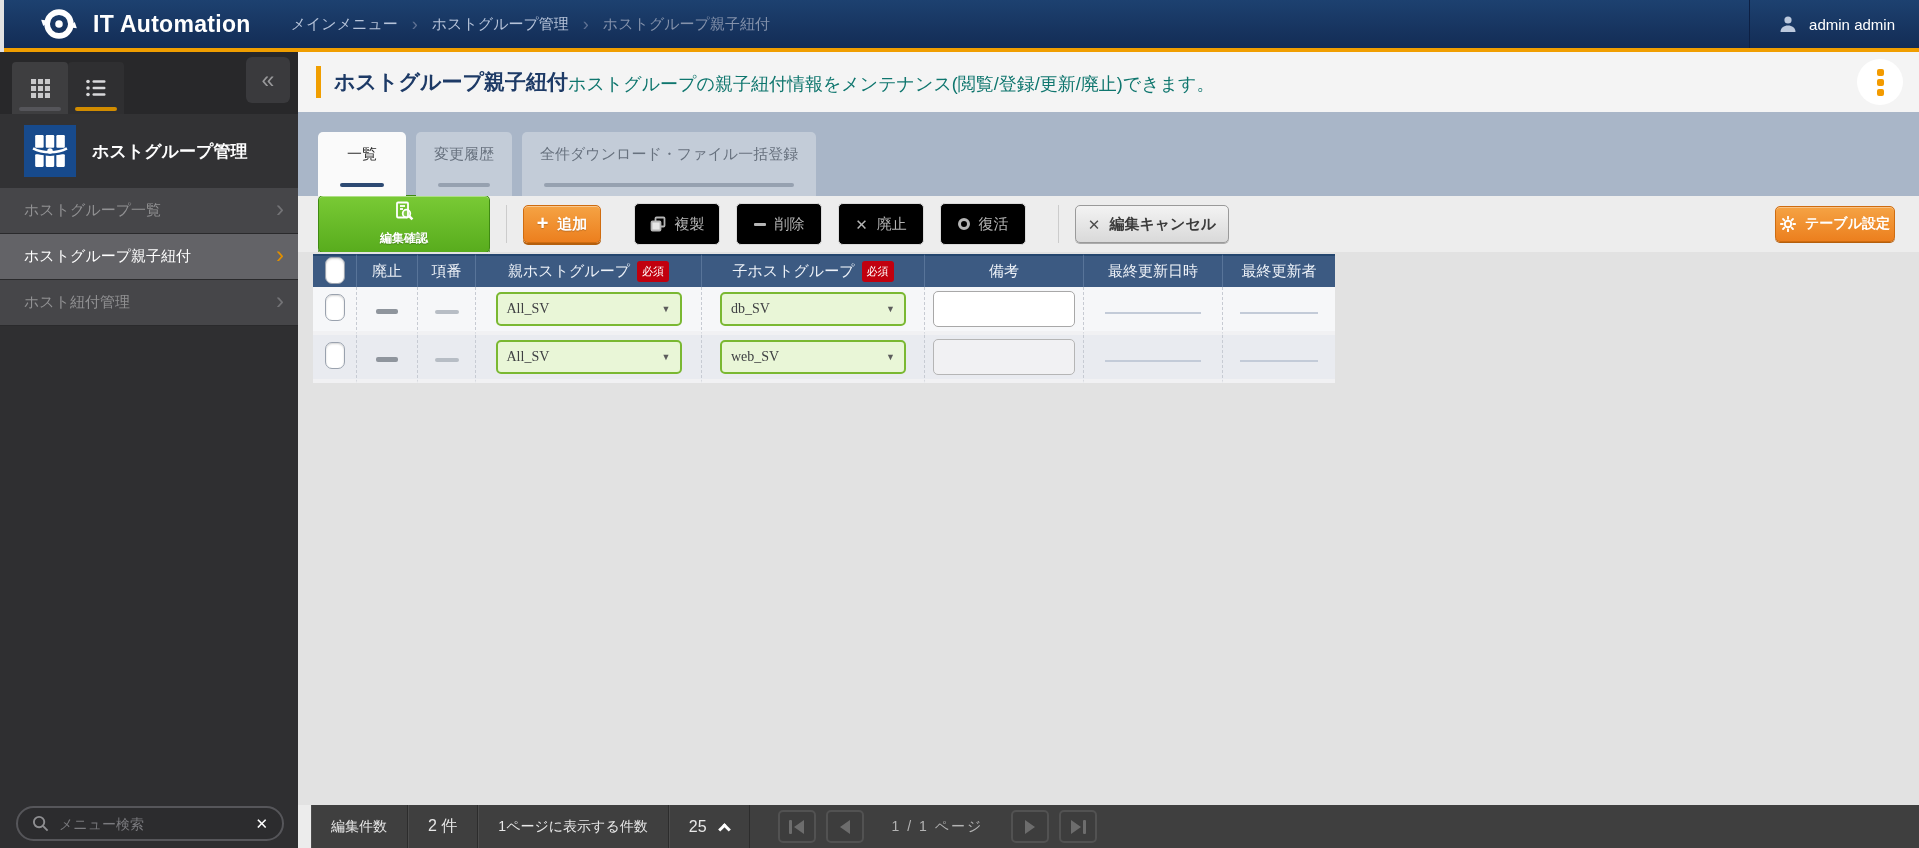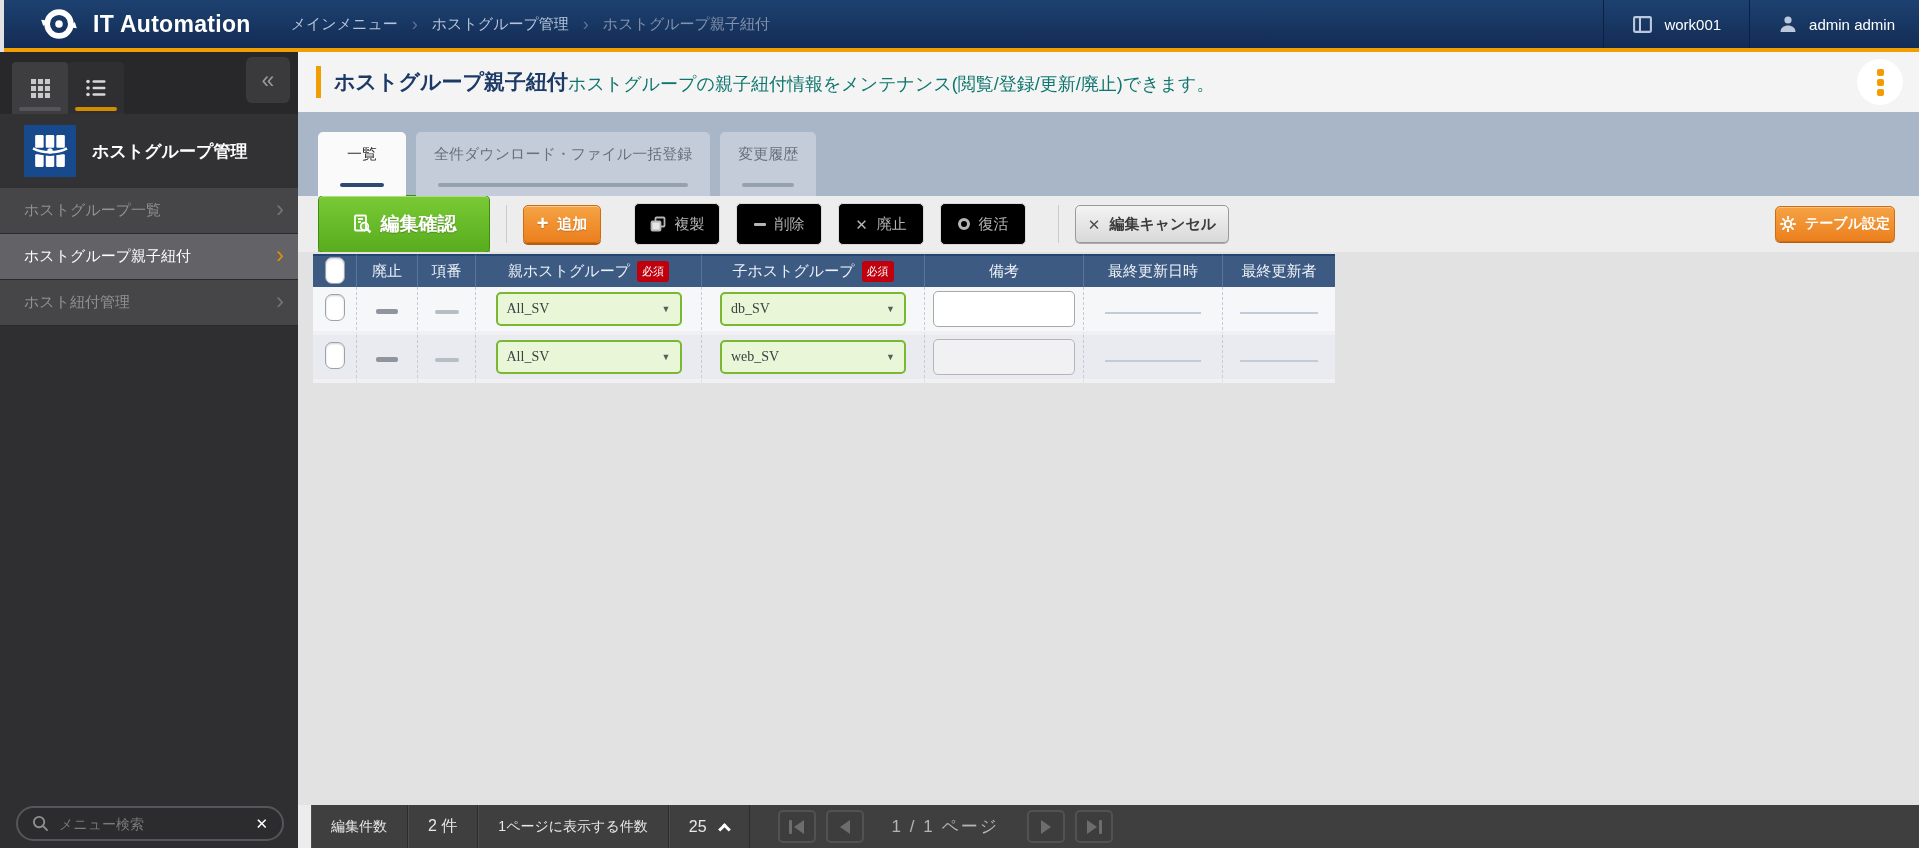--- a/index.html
+++ b/index.html
@@ -66,21 +66,21 @@
          padding:13px 18px 0; position:relative; text-align:center; cursor:pointer; min-width:88px; white-space:nowrap; }
   .tab.active { background:#fafafa; color:#2a2a2a; }
   .tab .tab-underline { position:absolute; bottom:9px; left:22px; right:22px; height:4px; border-radius:2px; background:#96a1b0; }
   .tab.active .tab-underline { background:#2d4a73; }
 
   .toolbar { height:56px; background:#ededed; display:flex; align-items:center; padding-left:20px; flex:0 0 auto; }
   .btn { display:inline-flex; align-items:center; justify-content:center; gap:9px; border-radius:5px;
          font-family:inherit; cursor:pointer; flex:0 0 auto; }
   .btn-confirm { width:172px; height:58px; background:linear-gradient(180deg,#79ca35,#58ac1d);
                  border:1px solid #3f8a12; box-shadow:inset 0 1px 0 rgba(255,255,255,.4),0 2px 0 #3d7d10;
-                 color:#fff; font-size:19px; font-weight:bold; text-shadow:0 1px 1px rgba(0,0,0,.25); }
+                 color:#fff; font-size:12px; font-weight:bold; text-shadow:0 1px 1px rgba(0,0,0,.25);flex-direction:column; }
   .btn-add { width:78px; height:38px; background:linear-gradient(180deg,#f5a344,#ec7f1e);
              border:1px solid #cf6c10; box-shadow:inset 0 1px 0 rgba(255,255,255,.4),0 2px 0 #b55f0c;
              color:#fff; font-size:15px; font-weight:bold; text-shadow:0 1px 1px rgba(0,0,0,.2); }
   .btn-disabled { width:86px; height:42px; background:#000000; border:1px solid #dadada;
                   color:#b3b3b3; font-size:15px; cursor:default; margin-right:16px; }
   .btn-cancel { width:154px; height:38px; background:linear-gradient(180deg,#f3f3f3,#d9d9d9);
                 border:1px solid #9a9a9a; box-shadow:0 1px 0 #ababab; color:#3c3c3c; font-size:15px; font-weight:bold; }
   .btn-tablecfg { width:120px; height:36px; background:linear-gradient(180deg,#f5a344,#ec7f1e);
                   border:1px solid #cf6c10; box-shadow:inset 0 1px 0 rgba(255,255,255,.35),0 1px 0 #b55f0c;
                   color:#fff; font-size:14px; font-weight:bold; margin-left:auto; margin-right:24px; }
@@ -127,21 +127,21 @@
   .seg.value { font-size:16px; }
   .per-page { gap:13px; cursor:pointer; }
   .chev-up { width:9px; height:9px; border-left:3px solid #fff; border-top:3px solid #fff;
              transform:rotate(45deg); margin-top:5px; }
   .pager { display:flex; align-items:center; margin-left:28px; gap:10px; }
   .pg-btn { width:38px; height:33px; background:#3d3d3d; border:2px solid #525252; border-radius:5px;
             display:flex; align-items:center; justify-content:center; gap:2px; cursor:default; }
   .tri-l { width:0; height:0; border-top:7px solid transparent; border-bottom:7px solid transparent; border-right:10px solid #6d6d6d; }
   .tri-r { width:0; height:0; border-top:7px solid transparent; border-bottom:7px solid transparent; border-left:10px solid #6d6d6d; }
   .pbar { width:3px; height:14px; background:#6d6d6d; border-radius:1px; }
-  .page-info { color:#b4b4b4; font-size:17px; margin:0 18px; letter-spacing:2px; white-space:nowrap; }
+  .page-info { color:#b4b4b4; font-size:14px; margin:0 18px; letter-spacing:2px; white-space:nowrap; }
 </style>
 </head>
 <body>
 
 <header class="topbar">
   <div class="brand">
     <span style="display:flex;">
       <svg width="42" height="42" viewBox="0 0 40 40">
         <g fill="#fff">
           <path d="M20 6a14 14 0 1 1 0 28a14 14 0 0 1 0-28zm0 5.4a8.6 8.6 0 1 0 0 17.2a8.6 8.6 0 0 0 0-17.2z"></path>
@@ -154,29 +154,20 @@
     <span class="brand-title">IT Automation</span>
   </div>
   <nav class="breadcrumb" id="breadcrumb">
       <span class="bc-item">メインメニュー</span>
       <span class="bc-sep">›</span>
       <span class="bc-item">ホストグループ管理</span>
       <span class="bc-sep">›</span>
       <span class="bc-item last">ホストグループ親子紐付</span>
     </nav>
   <div class="top-right">
-    <div class="top-box">
-      <span style="display:flex;">
-        <svg width="21" height="21" viewBox="0 0 20 20" fill="none" stroke="#bcc9dd" stroke-width="2">
-          <rect x="2" y="3" width="16" height="14" rx="1"></rect>
-          <line x1="7.6" y1="3" x2="7.6" y2="17"></line>
-        </svg>
-      </span>
-      <span>work001</span>
-    </div>
     <div class="top-box">
       <span style="display:flex;">
         <svg width="20" height="20" viewBox="0 0 20 20" fill="#bcc9dd">
           <circle cx="10" cy="6" r="3.6"></circle>
           <path d="M2.5 18c0-4.2 3.4-6.4 7.5-6.4s7.5 2.2 7.5 6.4z"></path>
         </svg>
       </span>
       <span>admin admin</span>
     </div>
   </div>
@@ -274,25 +265,25 @@
         <i></i>
       </div>
   </div>
 
   <div class="tab-strip" id="tab-strip">
       <div class="tab active">
        <span>一覧</span>
        <i class="tab-underline"></i>
      </div>
       <div class="tab">
-       <span>全件ダウンロード・ファイル一括登録</span>
+       <span>変更履歴</span>
        <i class="tab-underline"></i>
      </div>
       <div class="tab">
-       <span>変更履歴</span>
+       <span>全件ダウンロード・ファイル一括登録</span>
        <i class="tab-underline"></i>
      </div>
     </div>
 
   <div class="toolbar">
     <button class="btn btn-confirm">
       <span style="display:flex;">
         <svg width="20" height="20" viewBox="0 0 20 20" fill="none" stroke="#fff" stroke-width="1.8">
           <rect x="3" y="1.5" width="11" height="15" rx="1"></rect>
           <line x1="6" y1="5" x2="11" y2="5"></line>

